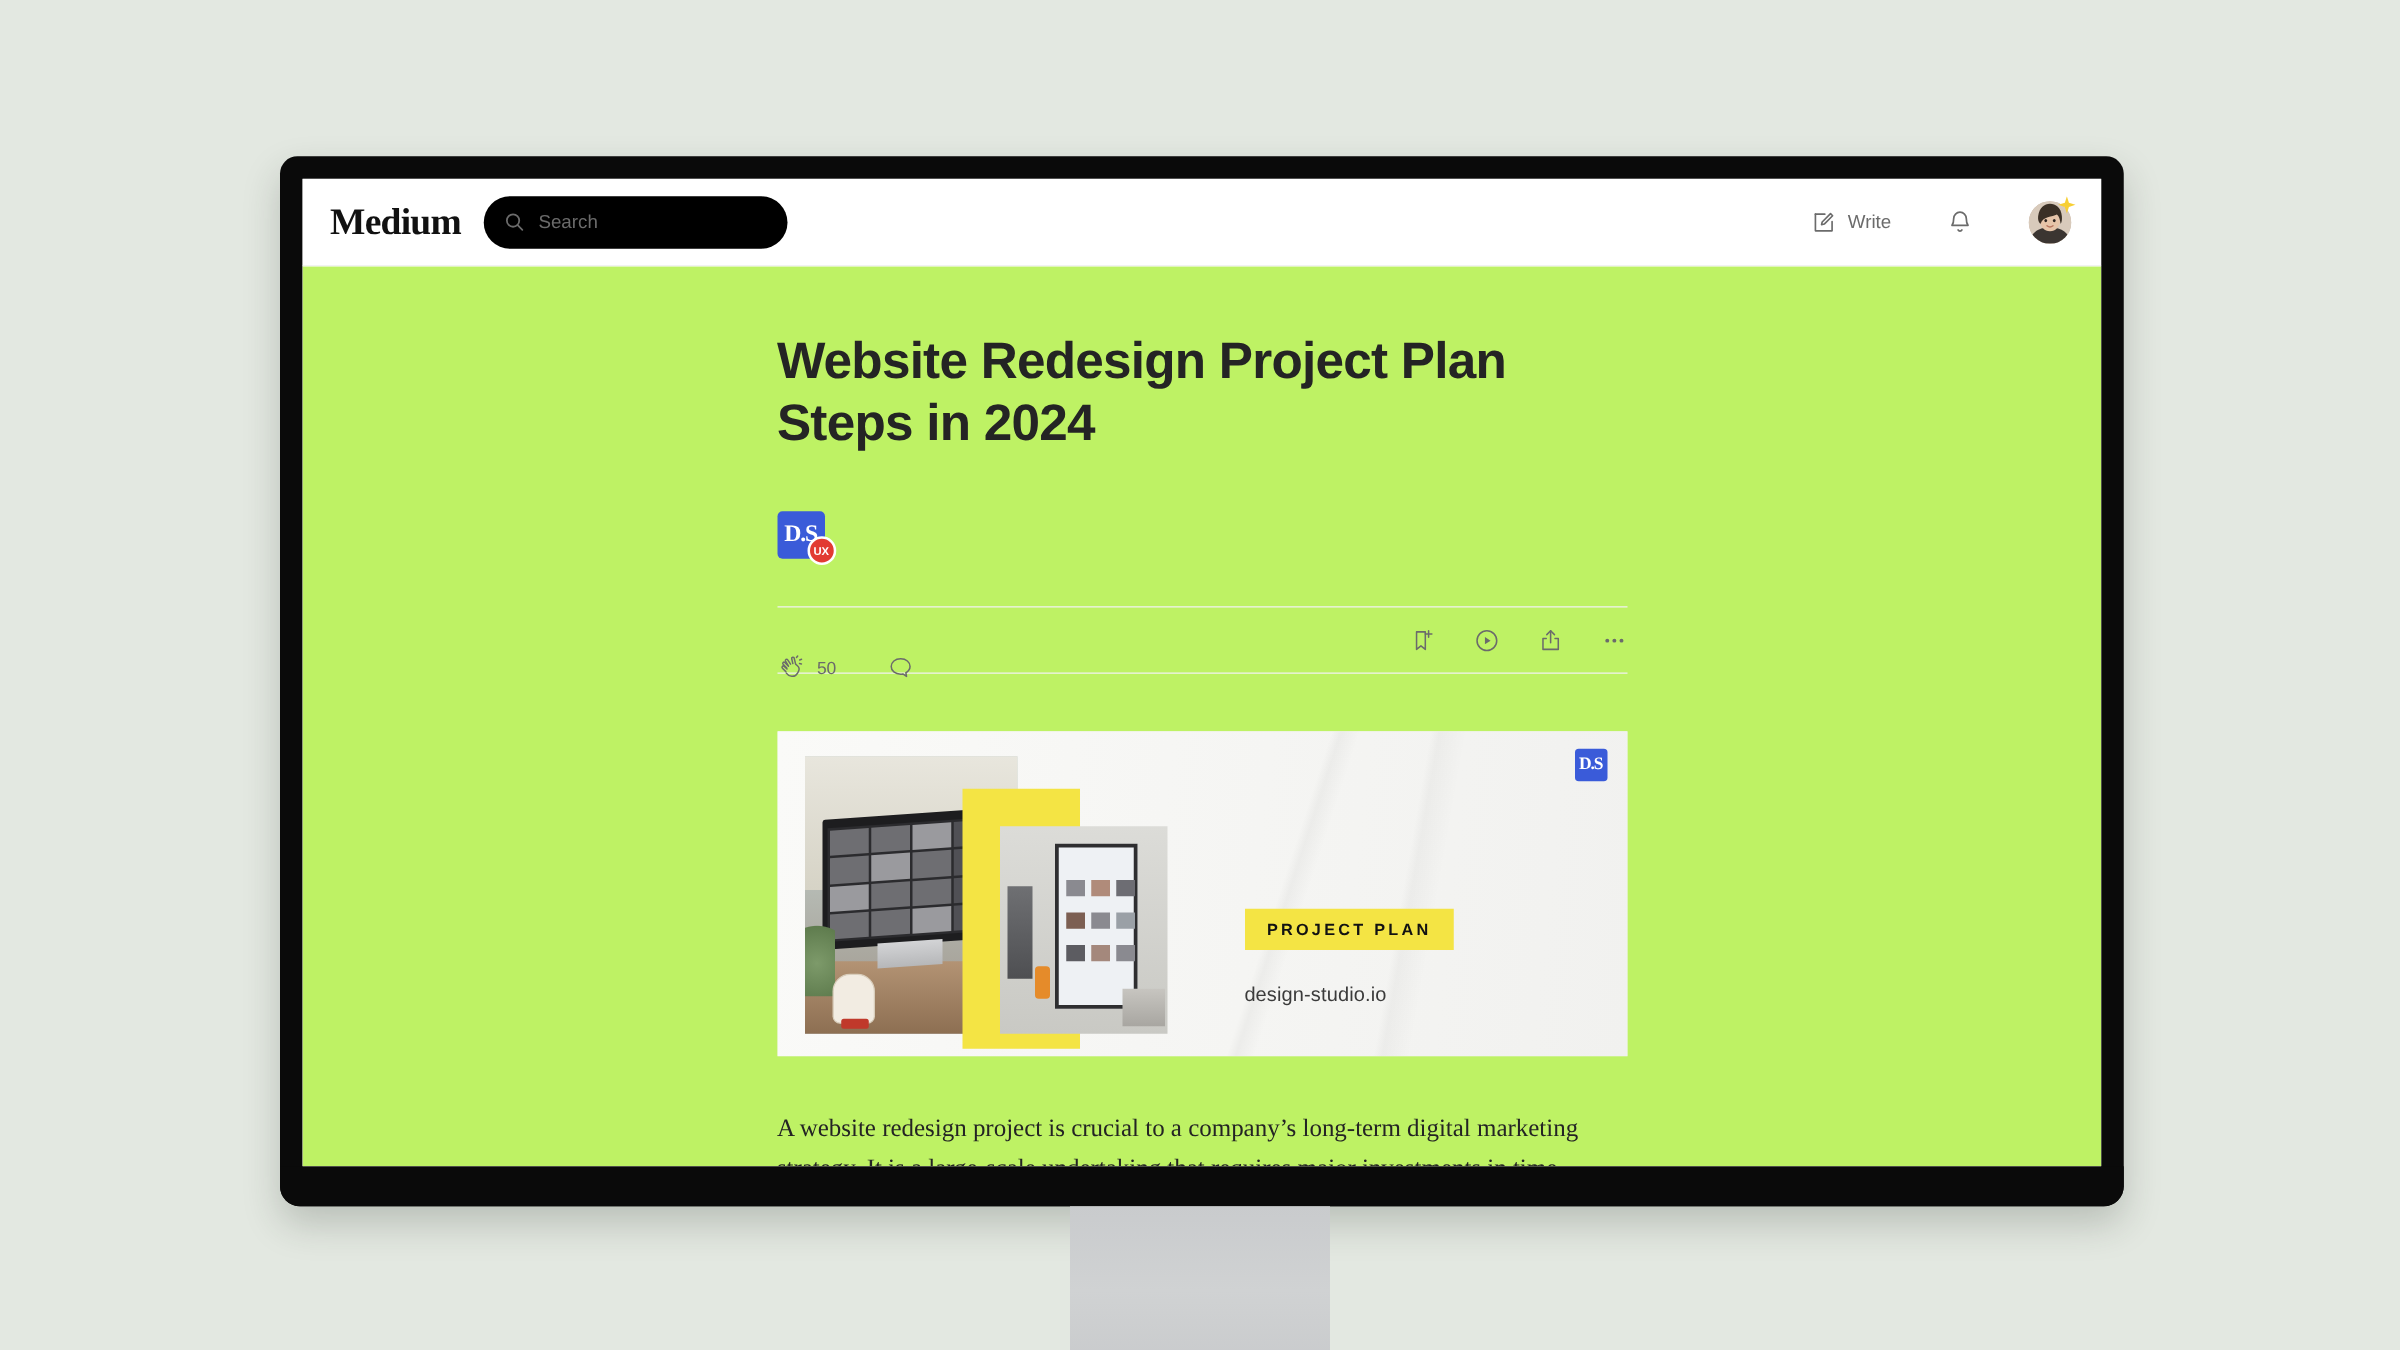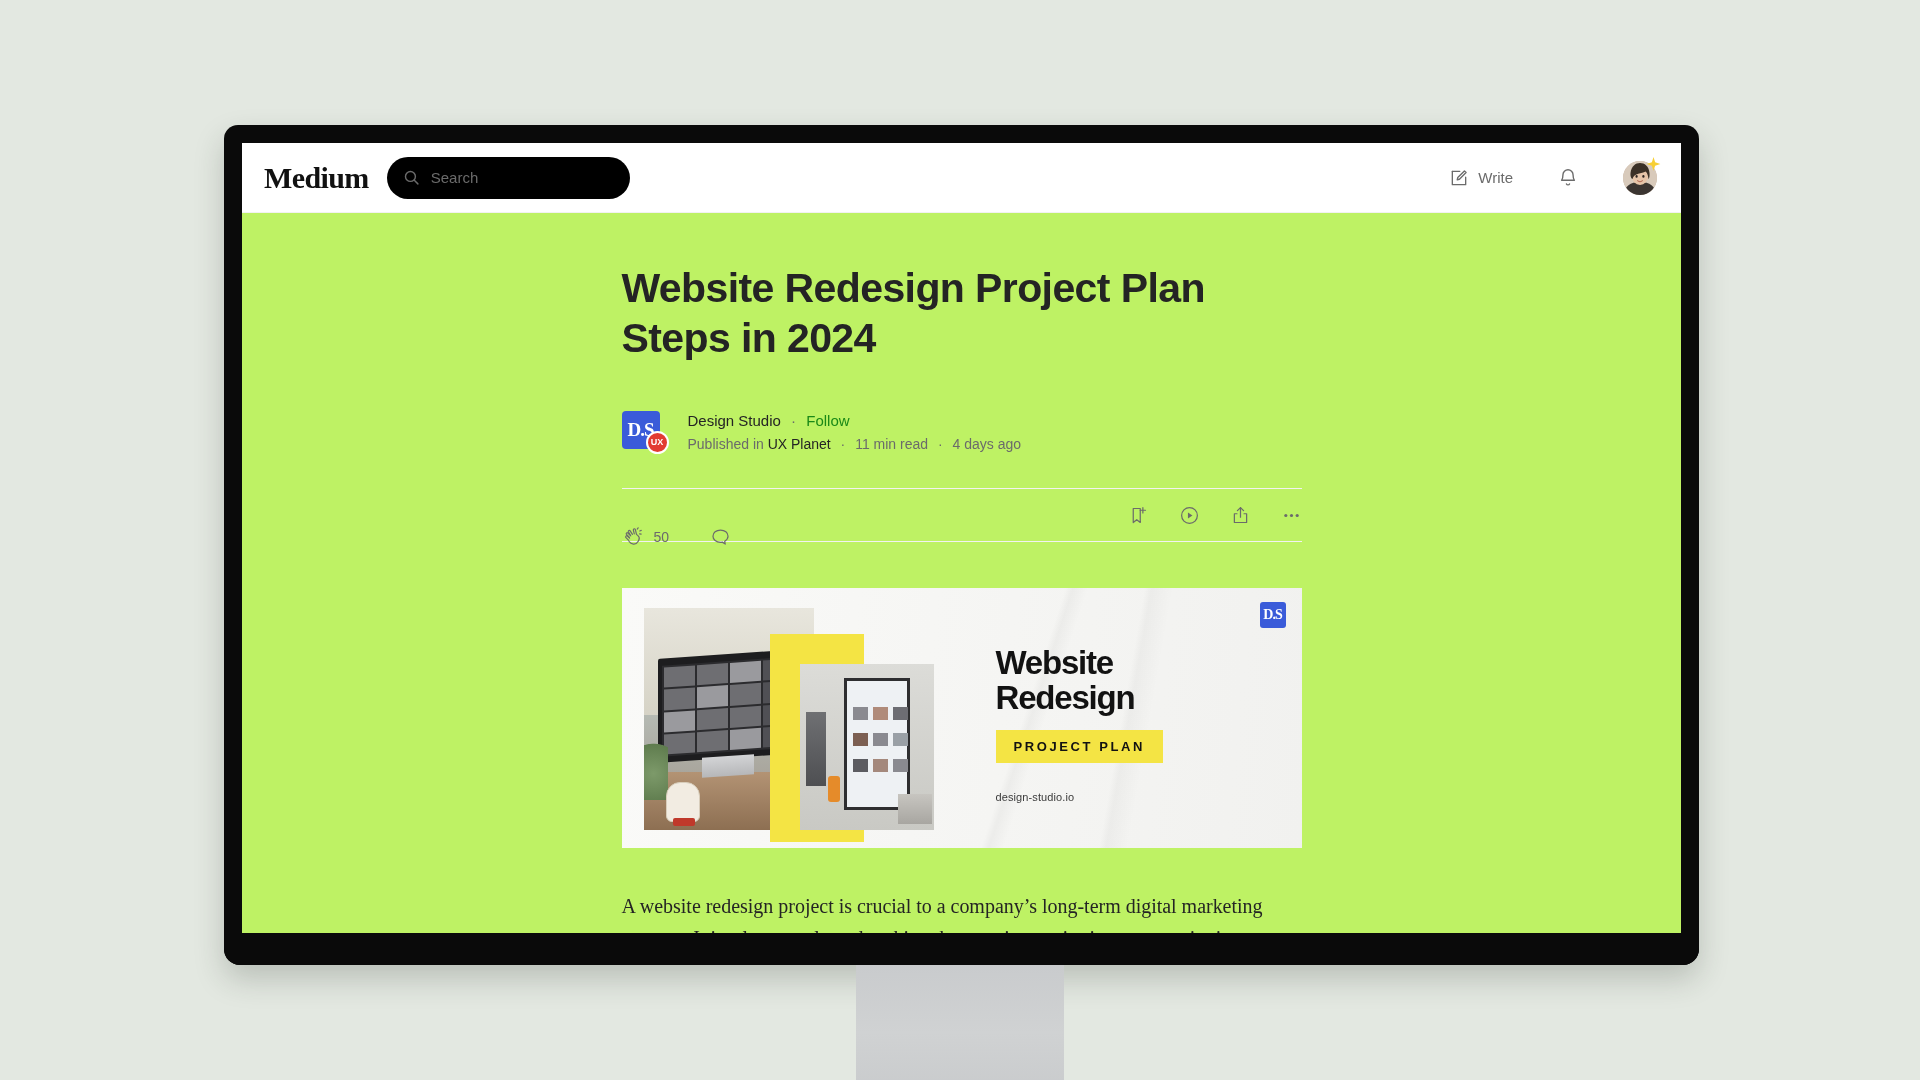--- a/index.html
+++ b/index.html
@@ -394,21 +394,21 @@
     font-size: 13px;
     font-weight: 700;
     letter-spacing: 2.6px;
     padding: 9px 18px;
   }
 
   .hero-url {
     position: absolute;
     left: 374px;
     top: 203px;
-    font-size: 11px;
+    font-size: 16px;
     color: #3b3b3b;
     letter-spacing: 0.1px;
   }
 
   .hero-logo {
     position: absolute;
     right: 16px;
     top: 14px;
     width: 26px;
     height: 26px;
@@ -498,35 +498,20 @@
 
         <h1 class="article-title">Website Redesign Project Plan Steps in 2024</h1>
 
         <div class="byline">
 
           <div class="pub-avatar">
             <div class="pub-avatar-square">D.S</div>
             <div class="pub-badge">UX</div>
           </div>
 
-          <div class="byline-text">
-            <div class="byline-row1">
-              <span>Design Studio</span>
-              <span class="dot-sep">·</span>
-              <span class="follow-link">Follow</span>
-            </div>
-            <div class="byline-row2">
-              <span>Published in</span>
-              <span class="pub-name">UX Planet</span>
-              <span class="dot-sep">·</span>
-              <span>11 min read</span>
-              <span class="dot-sep">·</span>
-              <span>4 days ago</span>
-            </div>
-          </div>
         </div>
 
         <div class="action-bar">
 
           <div class="action-left">
             <div class="clap-group">
               <svg width="22" height="22" viewBox="0 0 24 24" fill="none" stroke="#6b6b6b" stroke-width="1.3" stroke-linecap="round" stroke-linejoin="round">
                 <path d="M11.4 9.1 8.9 5.3a1.1 1.1 0 0 0-1.9 1.1l2 3.4"></path>
                 <path d="M9.6 10.8 6.4 7.6A1.1 1.1 0 0 0 4.9 9.2l3.2 3.2"></path>
                 <path d="M8.3 13.3 5.9 11a1.1 1.1 0 0 0-1.6 1.6l3 3"></path>
@@ -619,24 +604,20 @@
               <div class="pw-thumb" style="left:26px; top:52px;"></div>
               <div class="pw-thumb" style="left:46px; top:52px; background:#9aa0a6;"></div>
               <div class="pw-thumb" style="left:6px;  top:78px; background:#5c5c61;"></div>
               <div class="pw-thumb" style="left:26px; top:78px; background:#a4887c;"></div>
               <div class="pw-thumb" style="left:46px; top:78px;"></div>
             </div>
             <div class="pw-scissor"></div>
             <div class="pw-lamp"></div>
           </div>
 
-          <div class="hero-headline">
-            <div>Website</div>
-            <div>Redesign</div>
-          </div>
 
           <div class="hero-badge">PROJECT PLAN</div>
 
           <div class="hero-url">design-studio.io</div>
 
           <div class="hero-logo">D.S</div>
         </div>
 
         <p class="body-copy">A website redesign project is crucial to a company’s long-term digital marketing strategy. It is a large-scale undertaking that requires major investments in time, budget, and personnel. Whether the project is sparked</p>
 

